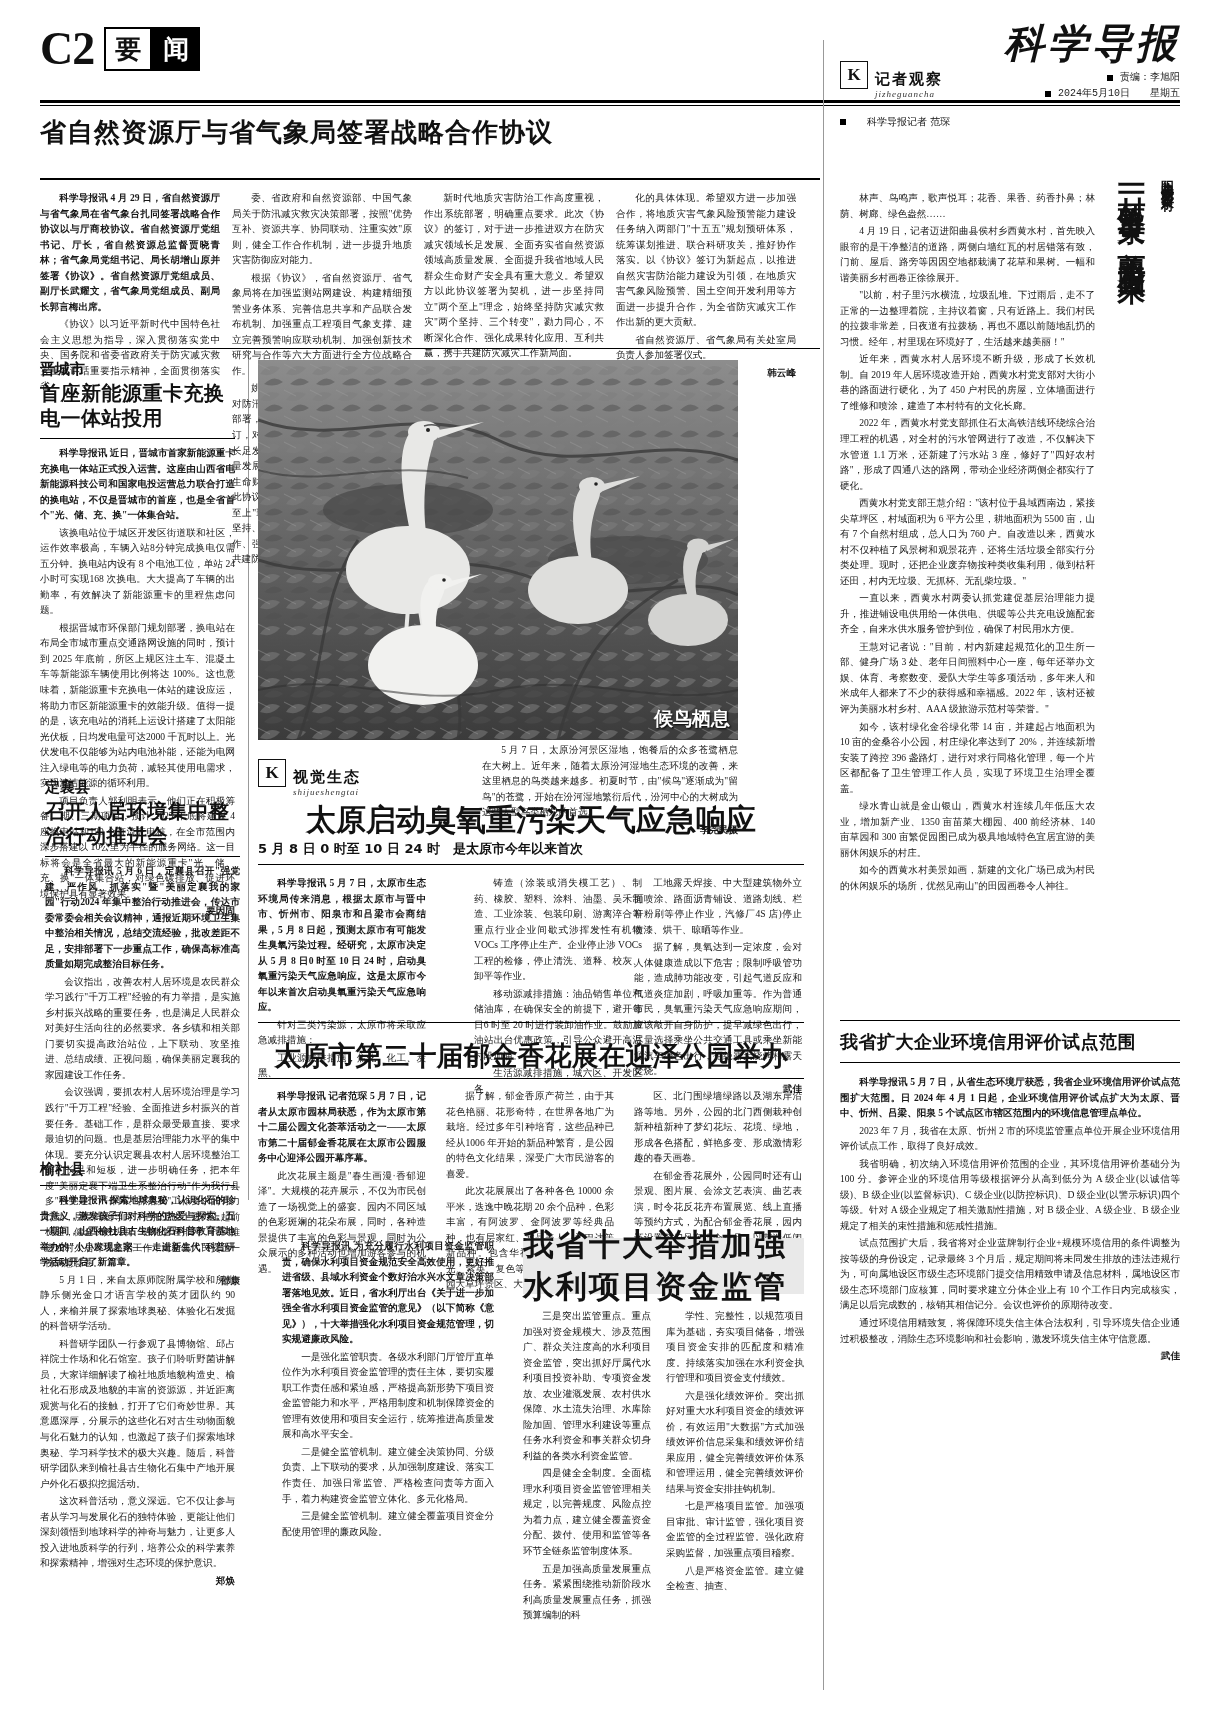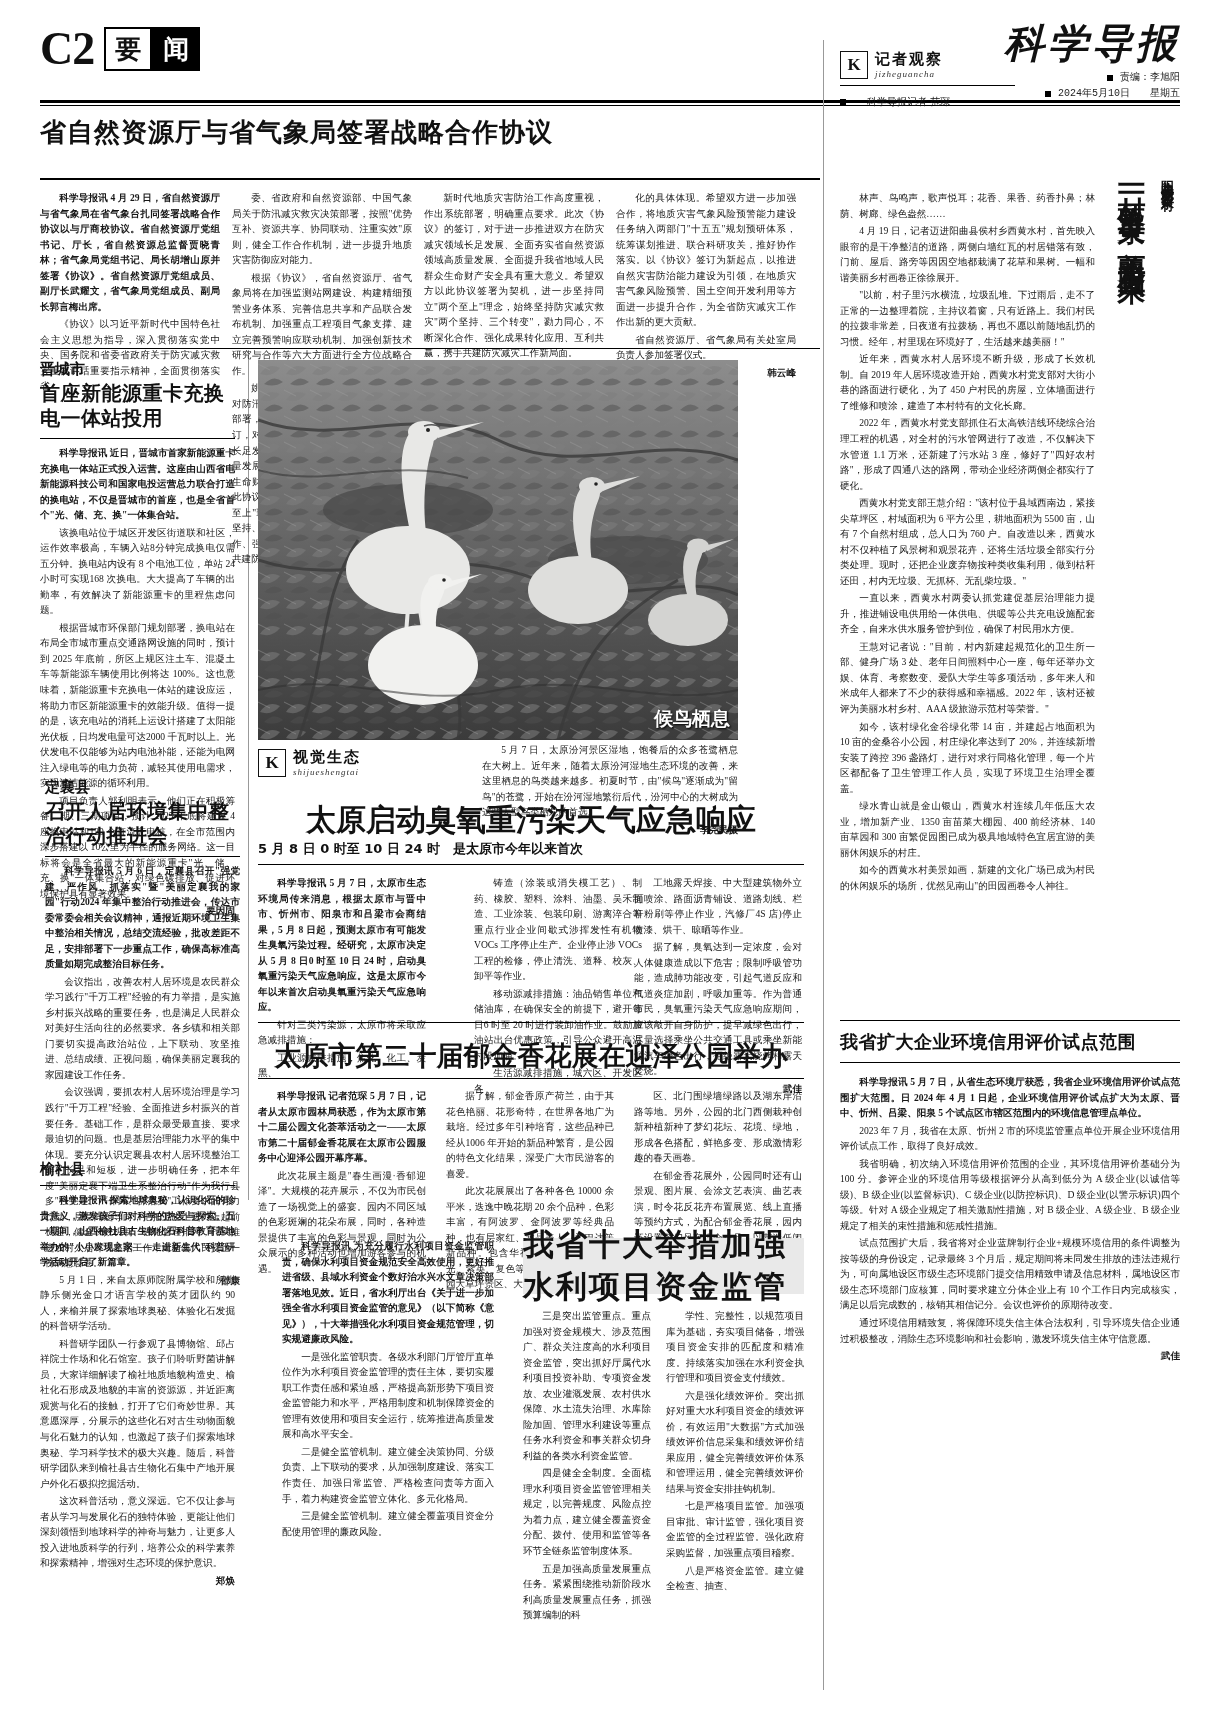--- a/index.html
+++ b/index.html
@@ -47,21 +47,21 @@
 
   
   .vrule{position:absolute;width:1px;background:#999;}
 
   
   .photo-box{position:absolute;left:258px;top:360px;width:480px;height:380px;background:#6f6f6f;overflow:hidden;}
   .photo-cap{position:absolute;right:8px;bottom:8px;color:#fff;font-family:"DejaVu Sans",sans-serif;font-size:19px;font-weight:bold;text-shadow:1px 1px 2px #000;}
 
   .logo-k{width:26px;height:26px;border:1.6px solid #111;display:flex;align-items:center;justify-content:center;font-family:"Liberation Serif",serif;font-weight:bold;font-size:17px;}
   .logo-row{display:flex;align-items:center;gap:7px;}
-  .logo-cn{font-family:"DejaVu Sans",sans-serif;font-size:15px;font-weight:bold;letter-spacing:2px;}
+  .logo-cn{font-family:"DejaVu Sans",sans-serif;font-size:15px;font-weight:bold;letter-spacing:2px;margin-top:20px;}
   .logo-py{font-family:"Liberation Serif",serif;font-style:italic;font-size:9px;color:#333;letter-spacing:1px;}
 
   .bigtitle{font-family:"DejaVu Sans",sans-serif;font-weight:bold;text-align:center;}
 
   .banner{position:absolute;background:#e9e9e9;display:flex;align-items:center;justify-content:center;}
   .banner span{font-family:"DejaVu Sans",sans-serif;font-weight:bold;font-size:31px;letter-spacing:2px;}
 
   .vert-title{position:absolute;writing-mode:vertical-rl;text-orientation:upright;font-family:"DejaVu Sans",sans-serif;font-weight:bold;letter-spacing:4px;}
 
   .tagbox{display:inline-flex;align-items:center;gap:18px;font-size:10px;font-family:"DejaVu Sans",sans-serif;}

